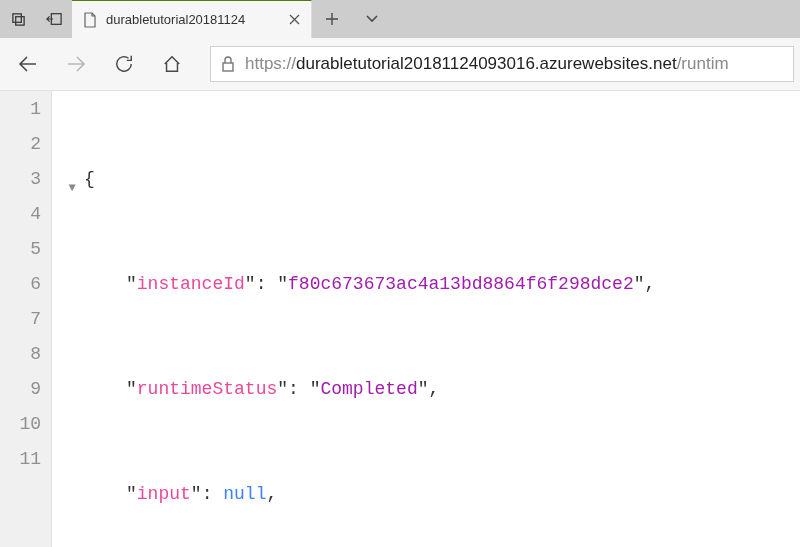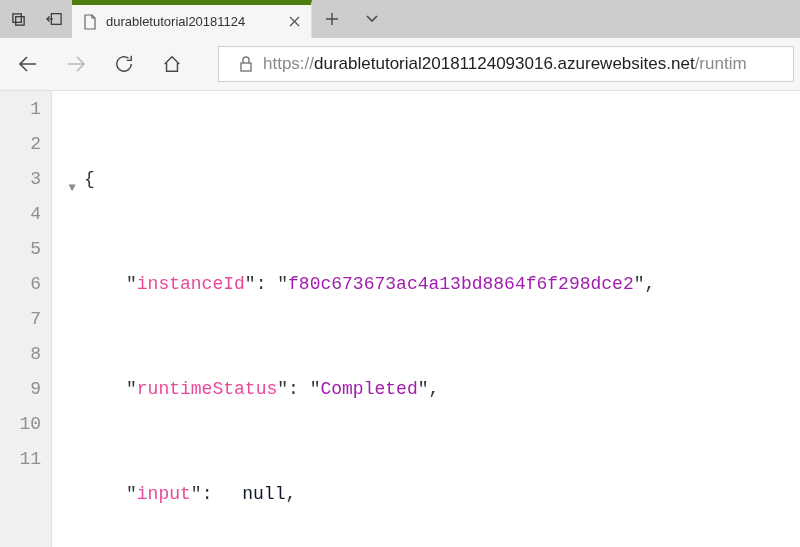--- a/index.html
+++ b/index.html
@@ -26,21 +26,21 @@
       color: #3a3a3a;
     }
     .tabstrip .tab {
       background: #f6f6f6;
       display: flex;
       align-items: center;
       padding: 0 8px 0 10px;
       gap: 8px;
       min-width: 240px;
       max-width: 260px;
-      border-top: 5px solid #4d7c0f;
+      border-top: 1px solid #4d7c0f;
       border-right: 1px solid #ddd;
     }
     .tabstrip .tab .favicon {
       width: 16px; height: 16px;
       display: flex; align-items: center; justify-content: center;
       color: #666;
     }
     .tabstrip .tab .title {
       flex: 1;
       white-space: nowrap;
@@ -78,22 +78,22 @@
       color: #4a4a4a;
     }
     .toolbar .nav-btn.disabled { color: #b8b8b8; }
     .addrwrap {
       flex: 1;
       height: 36px;
       background: #fff;
       border: 1px solid #d0d0d0;
       display: flex;
       align-items: center;
-      padding: 0 20px;
-      margin-left: 20px;
+      padding: 0 10px;
+      margin-left: 12px;
       gap: 10px;
       overflow: hidden;
     }
     .addrwrap .lock { color: #777; display:flex; align-items:center; }
     .addrwrap .url {
       flex: 1;
       white-space: nowrap;
       overflow: hidden;
       font-size: 17px;
       color: #222;
@@ -124,21 +124,21 @@
       padding-left: 4px;
       white-space: pre;
       position: relative;
     }
     .code .line { height: 35px; position: relative; }
     .tw { display:inline-block; width: 16px; text-align:center; color:#8a8a8a; font-size:12px; vertical-align: middle; cursor: pointer;}
     .pad0 { padding-left: 28px; }
     .pad1 { padding-left: 70px; }
     .k { color: #ec4899; }   
     .s { color: #a21caf; }   
-    .n { color: #0f172a; margin-left: 19px; }   
+    .n { color: #3b82f6; }   
     .p { color: #333; }      
     .tw-abs { position:absolute; left: 8px; top: 9px; }
   </style>
 </head>
 <body>
 
 <div class="tabstrip">
   <div class="sys-btn">
     <svg width="15" height="15" viewBox="0 0 16 16" fill="none" stroke="currentColor" stroke-width="1.4">
         <rect x="2" y="2" width="9" height="9"></rect>

